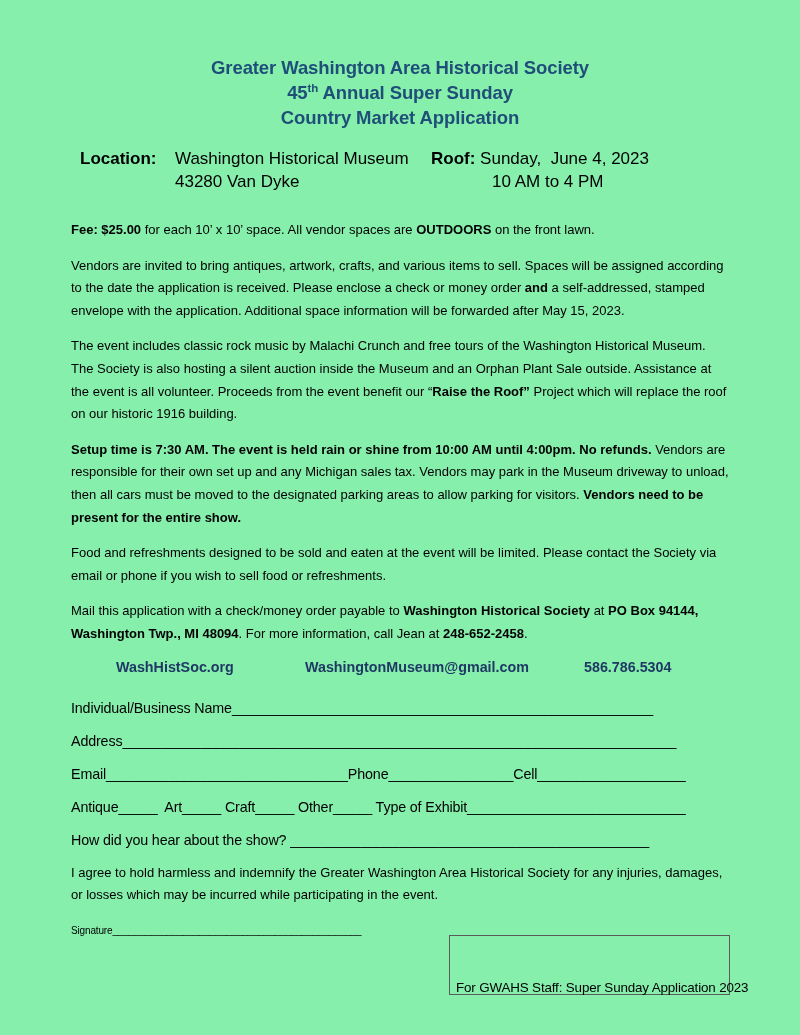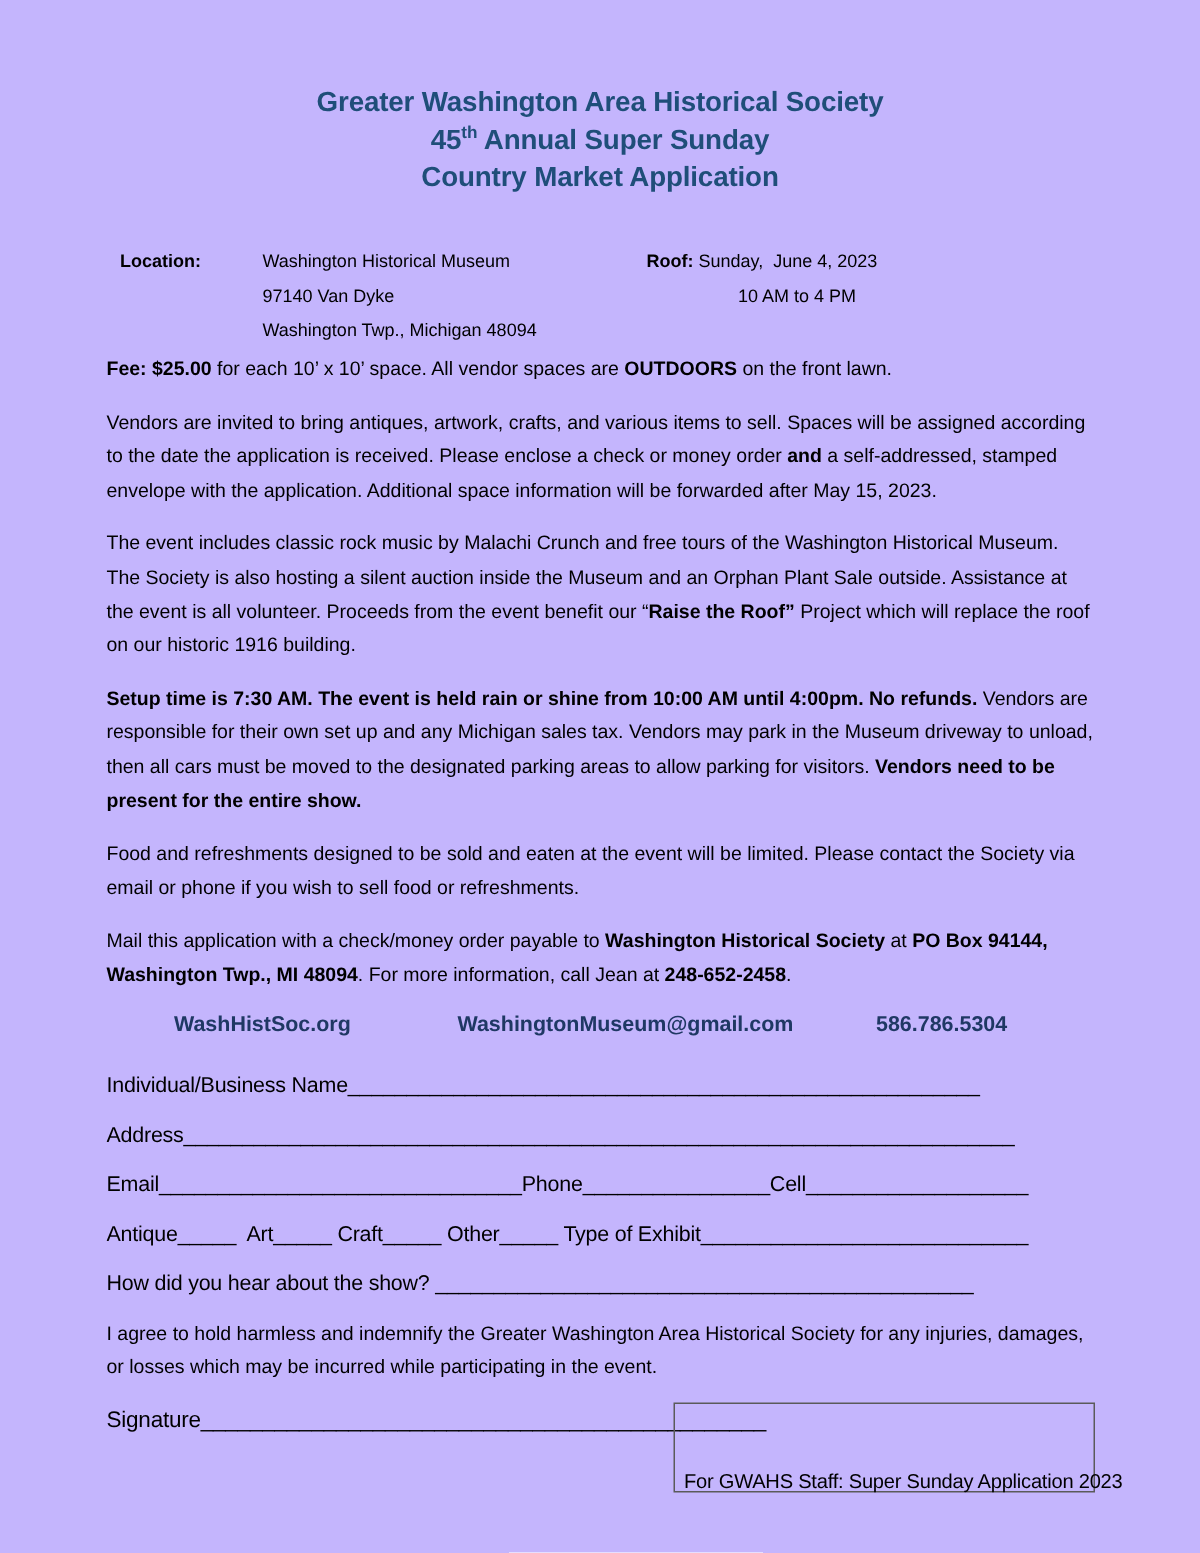--- a/index.html
+++ b/index.html
@@ -14,21 +14,21 @@
     position: relative;
     font-family: "Liberation Sans", sans-serif;
     color: #000000;
     overflow: hidden;
   }
   .page {
     position: absolute;
     left: 0; top: 0;
     width: 800px;
     height: 1035px;
-    background: #c4b5fd;
+    background: #86efac;
   }
   .content {
     position: absolute;
     left: 71px;
     top: 55px;
     width: 658px;
   }
 
   
   .title-block { text-align: center; }
@@ -40,24 +40,24 @@
     letter-spacing: -0.1px;
   }
   .title-line sup {
     font-size: 0.62em;
     vertical-align: super;
     line-height: 0;
   }
 
   
   .locdate {
-    margin-top: 33px;
+    margin-top: 17px;
     position: relative;
     height: 72px;
-    font-size: 12px;
+    font-size: 17px;
     line-height: 23px;
     text-decoration: underline;
   }
   .lab-location {
     position: absolute;
     left: 9px; top: 0;
     font-weight: bold;
   }
   .loc-lines {
     position: absolute;
@@ -109,21 +109,21 @@
   }
 
   
   .agree {
     margin-top: 14px;
     margin-bottom: 16px;
     font-size: 14.3px;
     line-height: 22.6px;
   }
   .sigline {
-    font-size: 15px;
+    font-size: 10px;
     line-height: 22px;
     white-space: pre;
     letter-spacing: -0.15px;
   }
 
   
   .staffbox {
     position: absolute;
     left: 449px;
     top: 935px;
@@ -148,22 +148,21 @@
     <div class="title-block">
       <div class="title-line">Greater Washington Area Historical Society</div>
       <div class="title-line"><span>45</span><sup>th</sup><span> Annual Super Sunday</span></div>
       <div class="title-line">Country Market Application</div>
     </div>
 
     <div class="locdate">
       <div class="lab-location">Location:</div>
       <div class="loc-lines">
         <div>Washington Historical Museum</div>
-        <div>97140 Van Dyke</div>
-        <div>Washington Twp., Michigan 48094</div>
+        <div>43280 Van Dyke</div>
       </div>
       <div class="date-col">
         <div class="date-row1"><b>Roof:</b><span> Sunday,  June 4, 2023</span></div>
         <div class="date-row2">10 AM to 4 PM</div>
       </div>
     </div>
 
     <p class="para fee-para"><b>Fee: $25.00</b><span> for each 10’ x 10’ space. All vendor spaces are </span><b>OUTDOORS</b><span> on the front lawn.</span></p>
 
     <p class="para"><span>Vendors are invited to bring antiques, artwork, crafts, and various items to sell. Spaces will be assigned according to the date the application is received. Please enclose a check or money order </span><b>and</b><span> a self-addressed, stamped envelope with the application.  Additional space information will be forwarded after May 15, 2023.</span></p>

